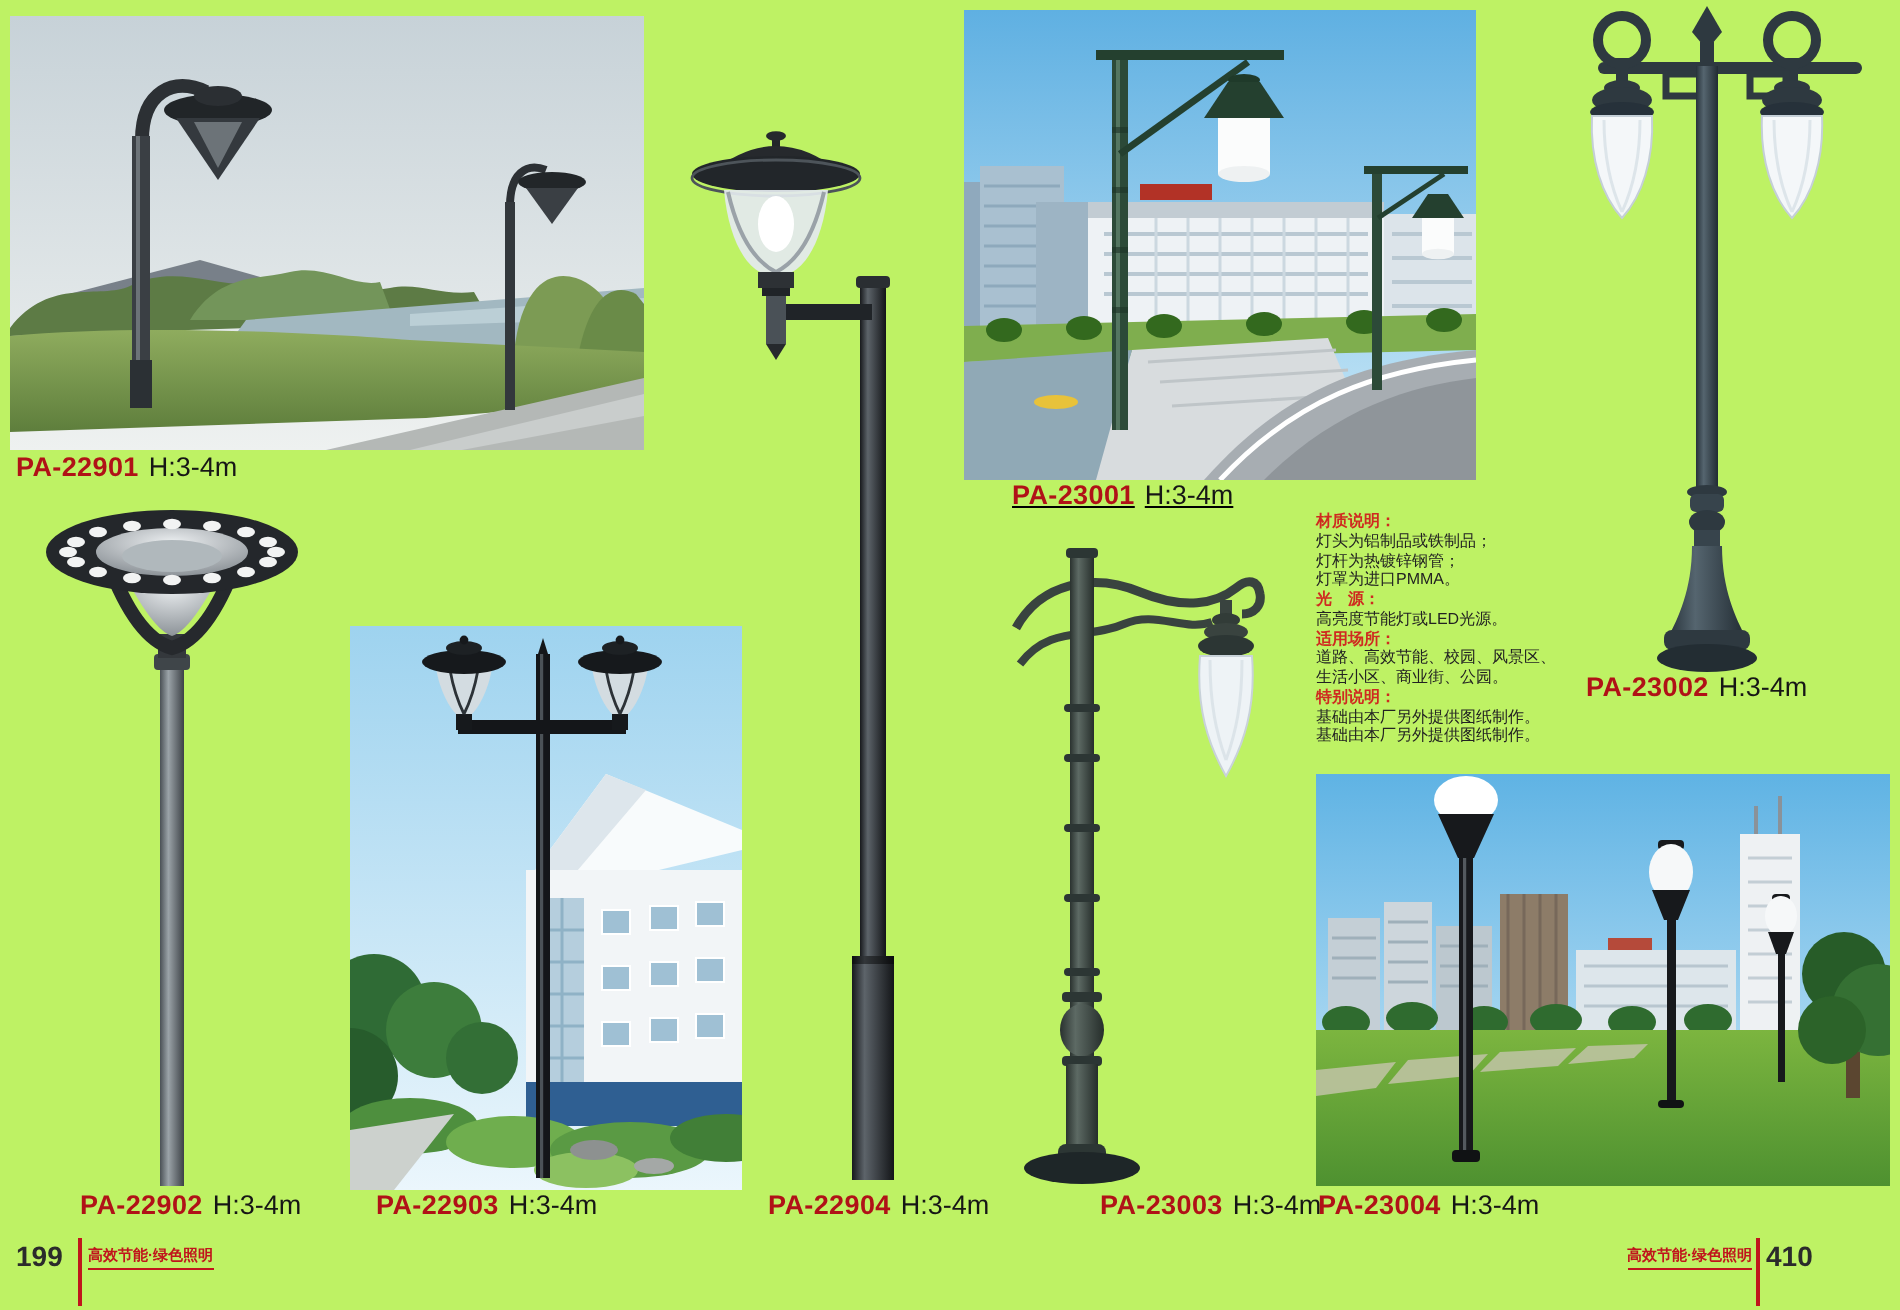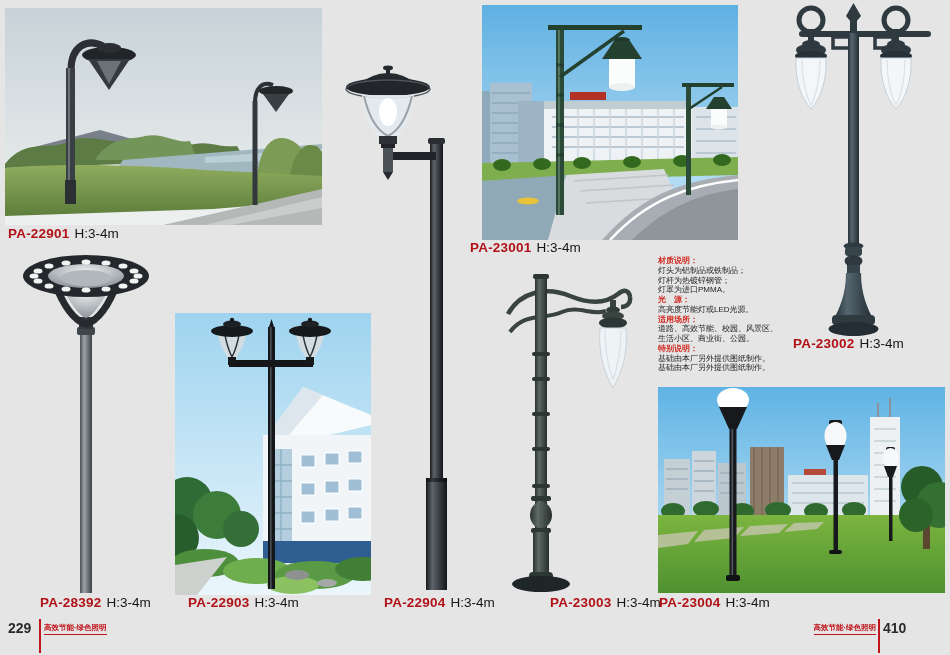--- a/index.html
+++ b/index.html
@@ -1,16 +1,16 @@
 <!DOCTYPE html>
 <html><head>
 <meta charset="utf-8">
 <style>
   html,body{margin:0;padding:0;background:#ffffff;}
-  .page{position:relative;width:950px;height:655px;background:#e5e5e5;overflow:hidden;
+  .page{position:relative;width:950px;height:655px;background:#bef264;overflow:hidden;
         font-family:"Liberation Sans","DejaVu Sans",sans-serif;}
   .abs{position:absolute;}
   .label{position:absolute;font-size:13.5px;white-space:nowrap;line-height:1;}
   .label .code{color:#b01217;font-weight:bold;letter-spacing:0.2px;}
   .label .size{color:#161616;margin-left:5px;}
   .spec{position:absolute;left:658px;top:239px;width:142px;font-size:8px;line-height:1.22;color:#222;margin-top:17px;}
   .spec .t{color:#cf2a20;font-weight:bold;}
   .footer-num{position:absolute;font-size:14px;font-weight:bold;color:#2b2b2b;top:621px;line-height:1;}
   .footer-slogan{position:absolute;top:624px;font-size:7.5px;font-weight:bold;color:#c0151c;
                  border-bottom:1px solid #c0151c;padding-bottom:2px;line-height:1;white-space:nowrap;}
@@ -102,21 +102,21 @@
         <ellipse cx="29" cy="21" rx="4.5" ry="2.6"></ellipse>
           <ellipse cx="46" cy="18" rx="4.5" ry="2.6"></ellipse>
         <ellipse cx="66" cy="17" rx="4.5" ry="2.6"></ellipse>
           <ellipse cx="86" cy="18" rx="4.5" ry="2.6"></ellipse>
         <ellipse cx="103" cy="21" rx="4.5" ry="2.6"></ellipse>
           <ellipse cx="114" cy="26" rx="4.5" ry="2.6"></ellipse>
       </g>
     </svg>
   </div>
   <div class="label" style="left:40px;top:596px;">
-    <span class="code">PA-28392</span><span class="size">H:3-4m</span>
+    <span class="code">PA-22902</span><span class="size">H:3-4m</span>
   </div>
 
   <div class="abs" style="left:175px;top:313px;">
     <svg viewBox="0 0 196 282" width="196" height="282">
       <defs>
         <linearGradient id="sky3" x1="0" y1="0" x2="0" y2="1">
           <stop offset="0" stop-color="#9ed3ef"></stop>
             <stop offset="1" stop-color="#ebf6fc"></stop>
         </linearGradient>
       </defs>
@@ -268,21 +268,21 @@
       <g>
         <rect x="204" y="78" width="5" height="112" fill="#2c4a38"></rect>
         <rect x="200" y="78" width="52" height="4" fill="#24402f"></rect>
         <path d="M207,104 L240,82" stroke="#24402f" stroke-width="2.5"></path>
         <polygon points="224,104 250,104 242,92 232,92" fill="#24402f"></polygon>
         <rect x="229" y="104" width="16" height="18" fill="#fbfcfc"></rect>
         <ellipse cx="237" cy="122" rx="8" ry="2.6" fill="#eef1f2"></ellipse>
       </g>
     </svg>
   </div>
-  <div class="label" style="left:470px;top:241px;">
+  <div class="label" style="left:506px;top:241px;text-decoration:underline;">
     <span class="code">PA-23001</span><span class="size">H:3-4m</span>
   </div>
 
   <div class="spec">
     <div class="t">材质说明：</div>
     <div>灯头为铝制品或铁制品；</div>
     <div>灯杆为热镀锌钢管；</div>
     <div>灯罩为进口PMMA。</div>
     <div class="t">光　源：</div>
     <div>高亮度节能灯或LED光源。</div>
@@ -452,21 +452,21 @@
         <ellipse cx="232.5" cy="71" rx="8" ry="10" fill="#f6f8f9"></ellipse>
         <polygon points="226,79 239,79 235,90 230,90" fill="#17191c"></polygon>
         <rect x="231" y="90" width="3.5" height="64" fill="#17191c"></rect>
       </g>
     </svg>
   </div>
   <div class="label" style="left:659px;top:596px;">
     <span class="code">PA-23004</span><span class="size">H:3-4m</span>
   </div>
 
-  <div class="footer-num" style="left:8px;">229</div>
+  <div class="footer-num" style="left:8px;">199</div>
   <div class="vline" style="left:39px;"></div>
   <div class="footer-slogan" style="left:44px;">高效节能·绿色照明</div>
 
   <div class="footer-slogan" style="right:74px;">高效节能·绿色照明</div>
   <div class="vline" style="left:878px;"></div>
   <div class="footer-num" style="left:883px;">410</div>
 
 </div>
 
 </body></html>

